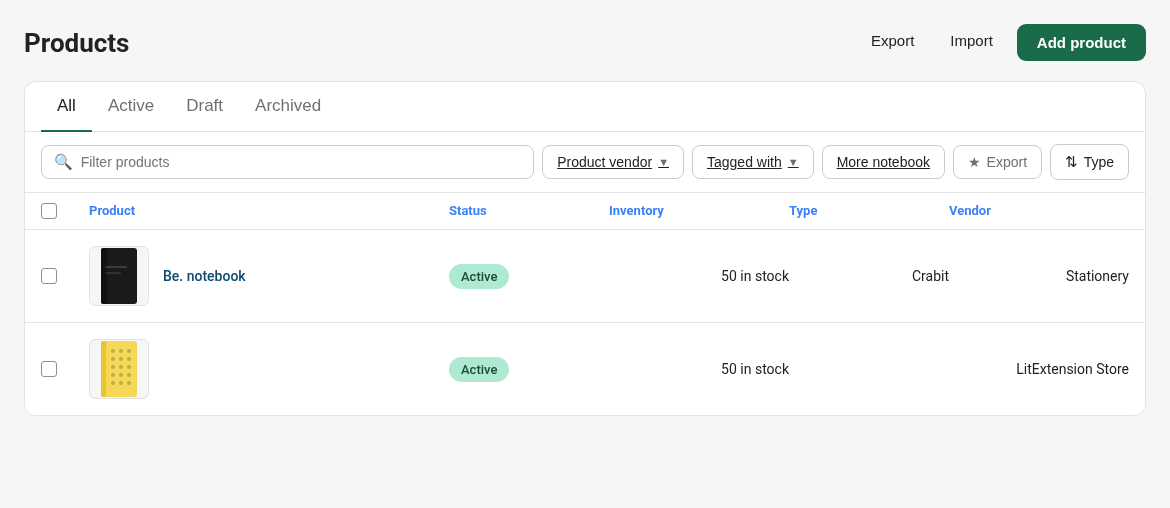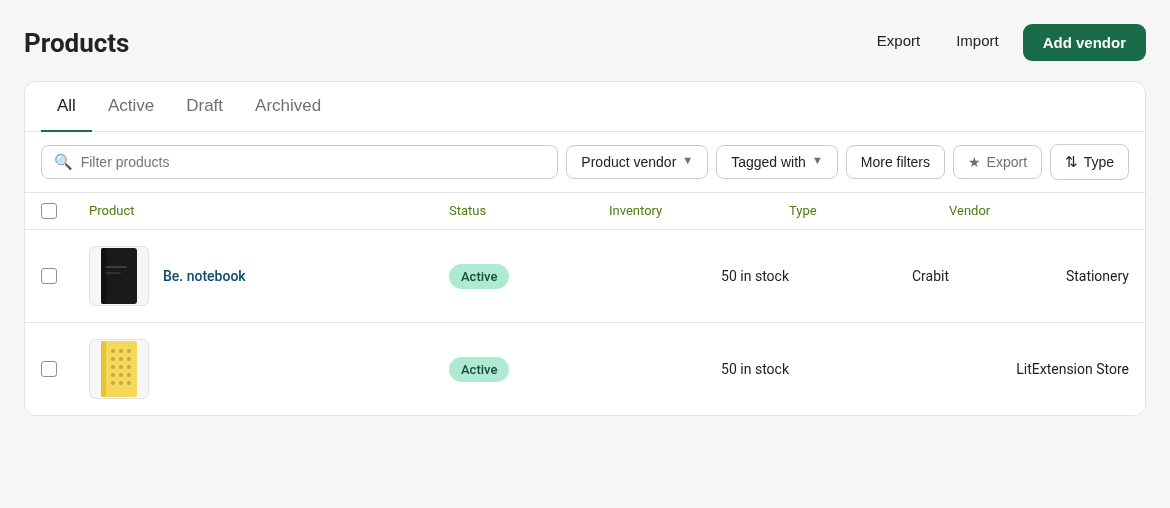--- a/index.html
+++ b/index.html
@@ -112,29 +112,31 @@
       border: none;
       outline: none;
       font-size: 14px;
       color: #8c9196;
       background: transparent;
       width: 100%;
     }
 
     .filter-btn {
       display: flex;
+      align-items: center;
       gap: 6px;
       border: 1px solid #c9cccf;
       background: #fff;
       border-radius: 8px;
       padding: 8px 14px;
       font-size: 14px;
       color: #202223;
       cursor: pointer;
       white-space: nowrap;
+      text-decoration: underline;
     }
 
     .filter-btn .chevron {
       font-size: 11px;
       color: #6d7175;
     }
 
     .saved-btn {
       display: flex;
       align-items: center;
@@ -168,22 +170,22 @@
     .table-header {
       display: grid;
       grid-template-columns: 48px 1fr 160px 180px 160px 180px;
       padding: 10px 16px;
       border-bottom: 1px solid #e1e3e5;
       background: #fff;
     }
 
     .col-header {
       font-size: 13px;
-      font-weight: 400;
-      color: #4d7c0f;
+      font-weight: 700;
+      color: #3b82f6;
     }
 
     .checkbox-col {
       display: flex;
       align-items: center;
     }
 
     .checkbox {
       width: 16px;
       height: 16px;
@@ -257,21 +259,21 @@
     }
   </style>
 </head>
 <body>
 
 <div class="page-header">
   <h1 class="page-title">Products</h1>
   <div class="header-actions">
     <button class="btn-text">Export</button>
     <button class="btn-text">Import</button>
-    <button class="btn-primary">Add vendor</button>
+    <button class="btn-primary">Add product</button>
   </div>
 </div>
 
 <div class="card">
 
   <div class="tabs">
     <button class="tab active">All</button>
     <button class="tab">Active</button>
     <button class="tab">Draft</button>
     <button class="tab">Archived</button>
@@ -287,21 +289,21 @@
       <span>Product vendor</span>
       <span class="chevron">▼</span>
     </button>
 
     <button class="filter-btn">
       <span>Tagged with</span>
       <span class="chevron">▼</span>
     </button>
 
     <button class="filter-btn">
-      <span>More filters</span>
+      <span>More notebook</span>
     </button>
 
     <button class="saved-btn">
       <span>★</span>
       <span>Export</span>
     </button>
 
     <button class="sort-btn">
       <span class="sort-icon">⇅</span>
       <span>Type</span>

